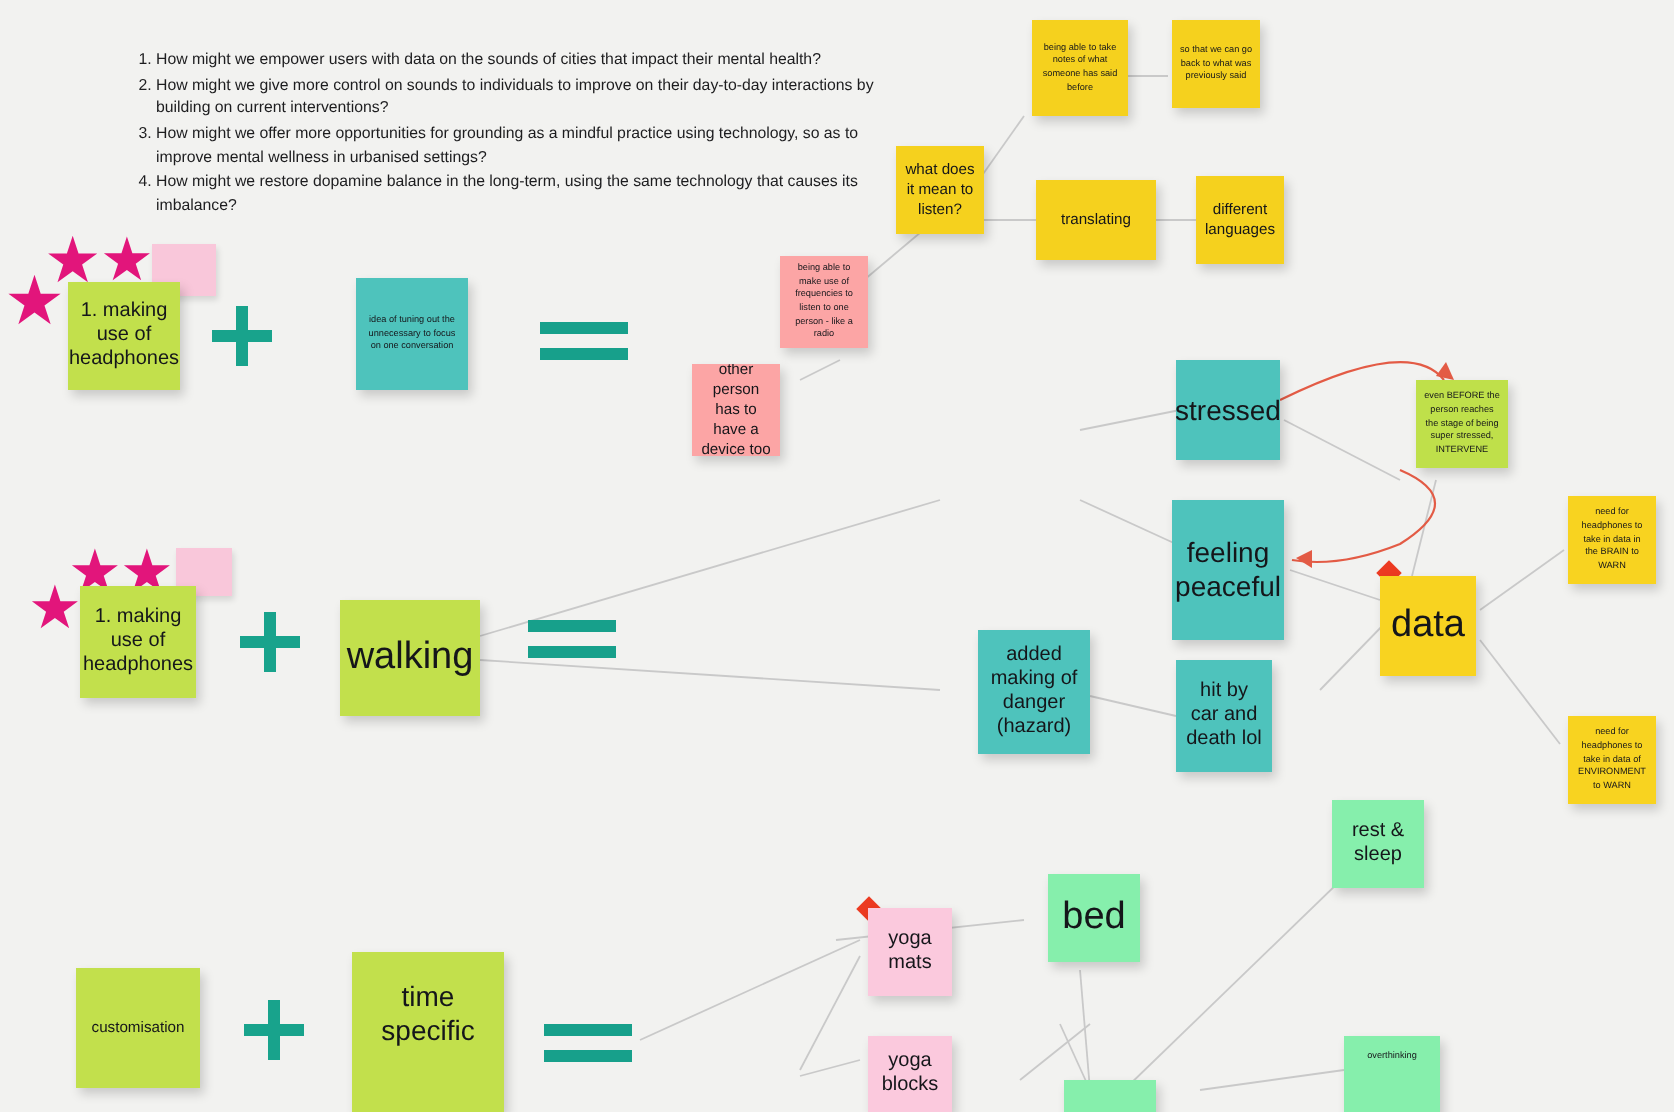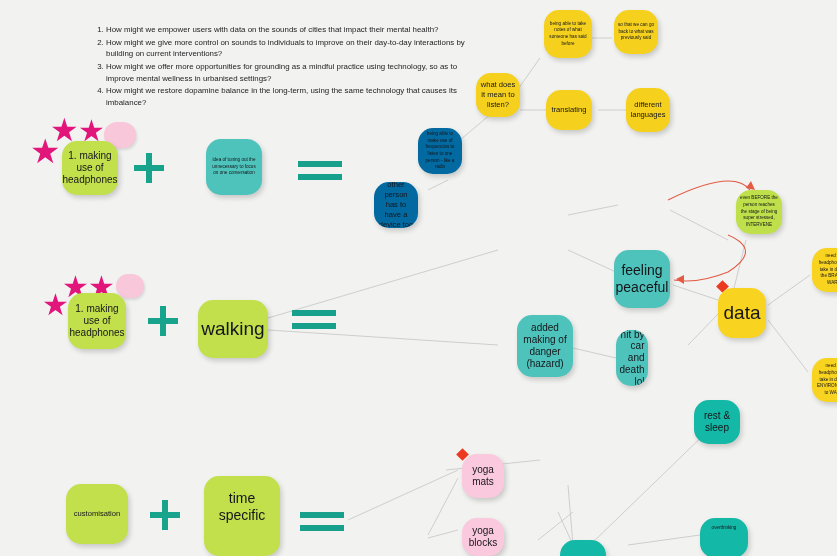--- a/index.html
+++ b/index.html
@@ -3,43 +3,42 @@
 <meta charset="utf-8">
 <style>
   html,body{margin:0;padding:0;}
   body{
     width:837px;height:556px;
     background:#f2f2f0;
     font-family:"Liberation Sans", sans-serif;
     overflow:hidden;
     position:relative;
   }
-  #board{position:absolute;inset:0;margin-left:28px;}
+  #board{position:absolute;inset:0;}
   svg.links{position:absolute;left:0;top:0;width:837px;height:556px;pointer-events:none;}
 
   .note{
     position:absolute;
     box-sizing:border-box;
     display:flex;align-items:center;justify-content:center;
     text-align:center;
     color:#15161a;
     line-height:1.18;
     padding:4px;
     box-shadow:2px 3px 5px rgba(0,0,0,.17);
     word-wrap:break-word;
     overflow:hidden;
-    border-radius:15px;
   }
   .yellow{background:#f5d11e;}
   .yellow2{background:#f8d320;}
   .teal{background:#4ec3bc;}
   .green{background:#c2e04c;}
   .green2{background:#bfe04a;}
-  .orange{background:#0369a1;}
-  .orange2{background:#14b8a6;}
+  .orange{background:#fca5a5;}
+  .orange2{background:#86efac;}
   .pink{background:#fbc9dd;}
   .pinklite{background:#f9c7da;}
 
   .tiny{font-size:4.6px;line-height:1.45;}
   .sm{font-size:7.6px;line-height:1.3;}
   .md{font-size:10px;}
   .lg{font-size:14px;}
   .xl{font-size:19px;}
 
   .brief{
@@ -113,21 +112,21 @@
       <li>How might we restore dopamine balance in the long-term, using the same technology that causes its imbalance?</li>
     </ol>
   </div>
 
   <div class="note yellow tiny" style="left:516px;top:10px;width:48px;height:48px;">being able to take notes of what someone has said before</div>
 
   <div class="note yellow tiny" style="left:586px;top:10px;width:44px;height:44px;">so that we can go back to what was previously said</div>
 
   <div class="note yellow sm" style="left:448px;top:73px;width:44px;height:44px;">what does it mean to listen?</div>
 
-  <div class="note yellow sm" style="left:518px;top:90px;width:46px;height:40px;">translating</div>
+  <div class="note yellow sm" style="left:518px;top:90px;width:60px;height:40px;">translating</div>
 
   <div class="note yellow sm" style="left:598px;top:88px;width:44px;height:44px;">different languages</div>
 
   <div class="star" style="left:2px;top:134px;font-size:34px;">★</div>
   <div class="star" style="left:22px;top:114px;font-size:32px;">★</div>
   <div class="star" style="left:50px;top:116px;font-size:30px;">★</div>
 
   <div class="note pinklite tiny" style="left:76px;top:122px;width:32px;height:26px;box-shadow:1px 2px 3px rgba(0,0,0,.12);"></div>
 
   <div class="note green md" style="left:34px;top:141px;width:56px;height:54px;">1. making use of headphones</div>
@@ -156,38 +155,40 @@
   <div class="plus" style="left:120px;top:306px;width:30px;height:30px;"></div>
 
   <div class="note green xl" style="left:170px;top:300px;width:70px;height:58px;">walking</div>
 
   <div class="equals" style="left:264px;top:310px;">
     <span></span>
       <span></span>
   </div>
 
 
-
-  <div class="note teal lg" style="left:586px;top:250px;width:56px;height:58px;">feeling peaceful</div>
+  <div class="note teal lg" style="left:588px;top:180px;width:52px;height:50px;">stressed</div>
+
+  <div class="note teal lg" style="left:586px;top:250px;width:56px;height:70px;">feeling peaceful</div>
 
   <div class="note teal md" style="left:489px;top:315px;width:56px;height:62px;">added making of danger (hazard)</div>
 
-  <div class="note teal md" style="left:588px;top:330px;width:32px;height:56px;text-align:right;">hit by car and death lol</div>
+  <div class="note teal md" style="left:588px;top:330px;width:48px;height:56px;">hit by car and death lol</div>
 
   <div class="note green2 tiny" style="left:708px;top:190px;width:46px;height:44px;">even BEFORE the person reaches the stage of being super stressed, INTERVENE</div>
 
   <div class="diamond" style="left:690px;top:282px;"></div>
   <div class="note yellow2 xl" style="left:690px;top:288px;width:48px;height:50px;">data</div>
 
   <div class="note yellow2 tiny" style="left:784px;top:248px;width:44px;height:44px;">need for headphones to take in data in the BRAIN to WARN</div>
 
   <div class="note yellow2 tiny" style="left:784px;top:358px;width:44px;height:44px;">need for headphones to take in data of ENVIRONMENT to WARN</div>
 
   <div class="note orange2 md" style="left:666px;top:400px;width:46px;height:44px;">rest &amp; sleep</div>
 
+  <div class="note orange2 xl" style="left:524px;top:437px;width:46px;height:44px;">bed</div>
 
   <div class="note green sm" style="left:38px;top:484px;width:62px;height:60px;">customisation</div>
 
   <div class="plus" style="left:122px;top:500px;width:30px;height:30px;"></div>
 
   <div class="note green lg" style="left:176px;top:476px;width:76px;height:80px;align-items:flex-start;padding-top:14px;">time specific</div>
 
   <div class="equals" style="left:272px;top:512px;">
     <span></span>
       <span></span>

